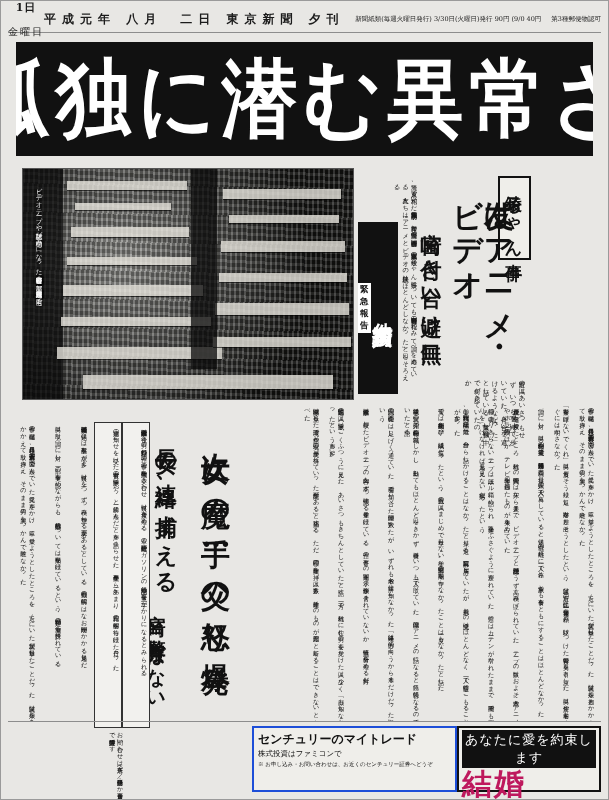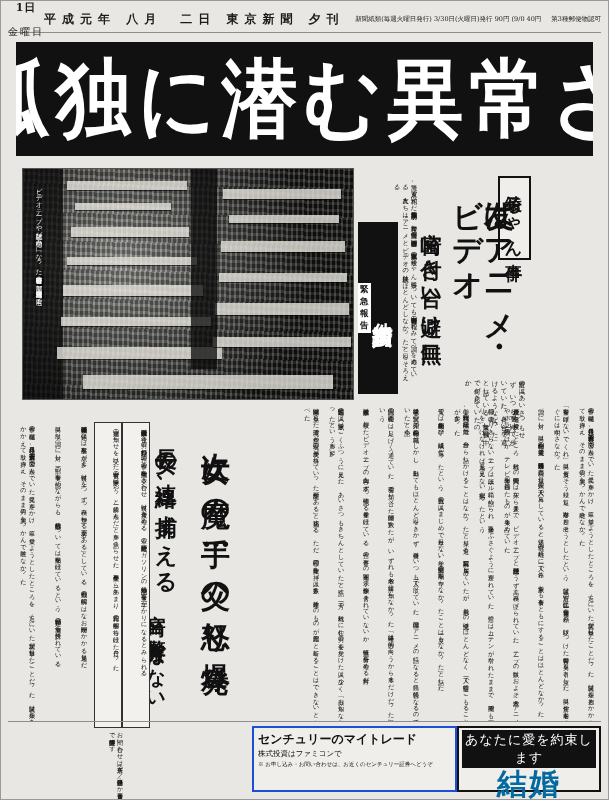--- a/index.html
+++ b/index.html
@@ -178,21 +178,21 @@
 
   .ad-marriage{
     position:absolute;right:8px;bottom:8px;width:144px;height:66px;
     border:2px solid #111;background:#efeeea;box-sizing:border-box;
     padding:2px 3px;
   }
   .ad-marriage .m1{
     background:#111;color:#fff;font-size:13px;text-align:center;padding:1px 0;letter-spacing:1px;
   }
   .ad-marriage .m2{
-    font-size:30px;font-weight:bold;letter-spacing:2px;text-align:center;color:#0369a1;line-height:1.05;
+    font-size:30px;font-weight:bold;letter-spacing:2px;text-align:left;color:#be185d;line-height:1.05;
   }
   .ad-marriage .m3{font-size:5.6px;color:#111;line-height:1.3;}
   .ad-left-bottom{
     position:absolute;left:14px;bottom:8px;width:110px;height:64px;
     font-size:6px;line-height:1.3;color:#141414;
     writing-mode:vertical-rl;text-orientation:upright;
   }
   .hr-bottom{
     position:absolute;left:8px;right:8px;bottom:78px;height:1px;background:#8d8d8d;
   }

